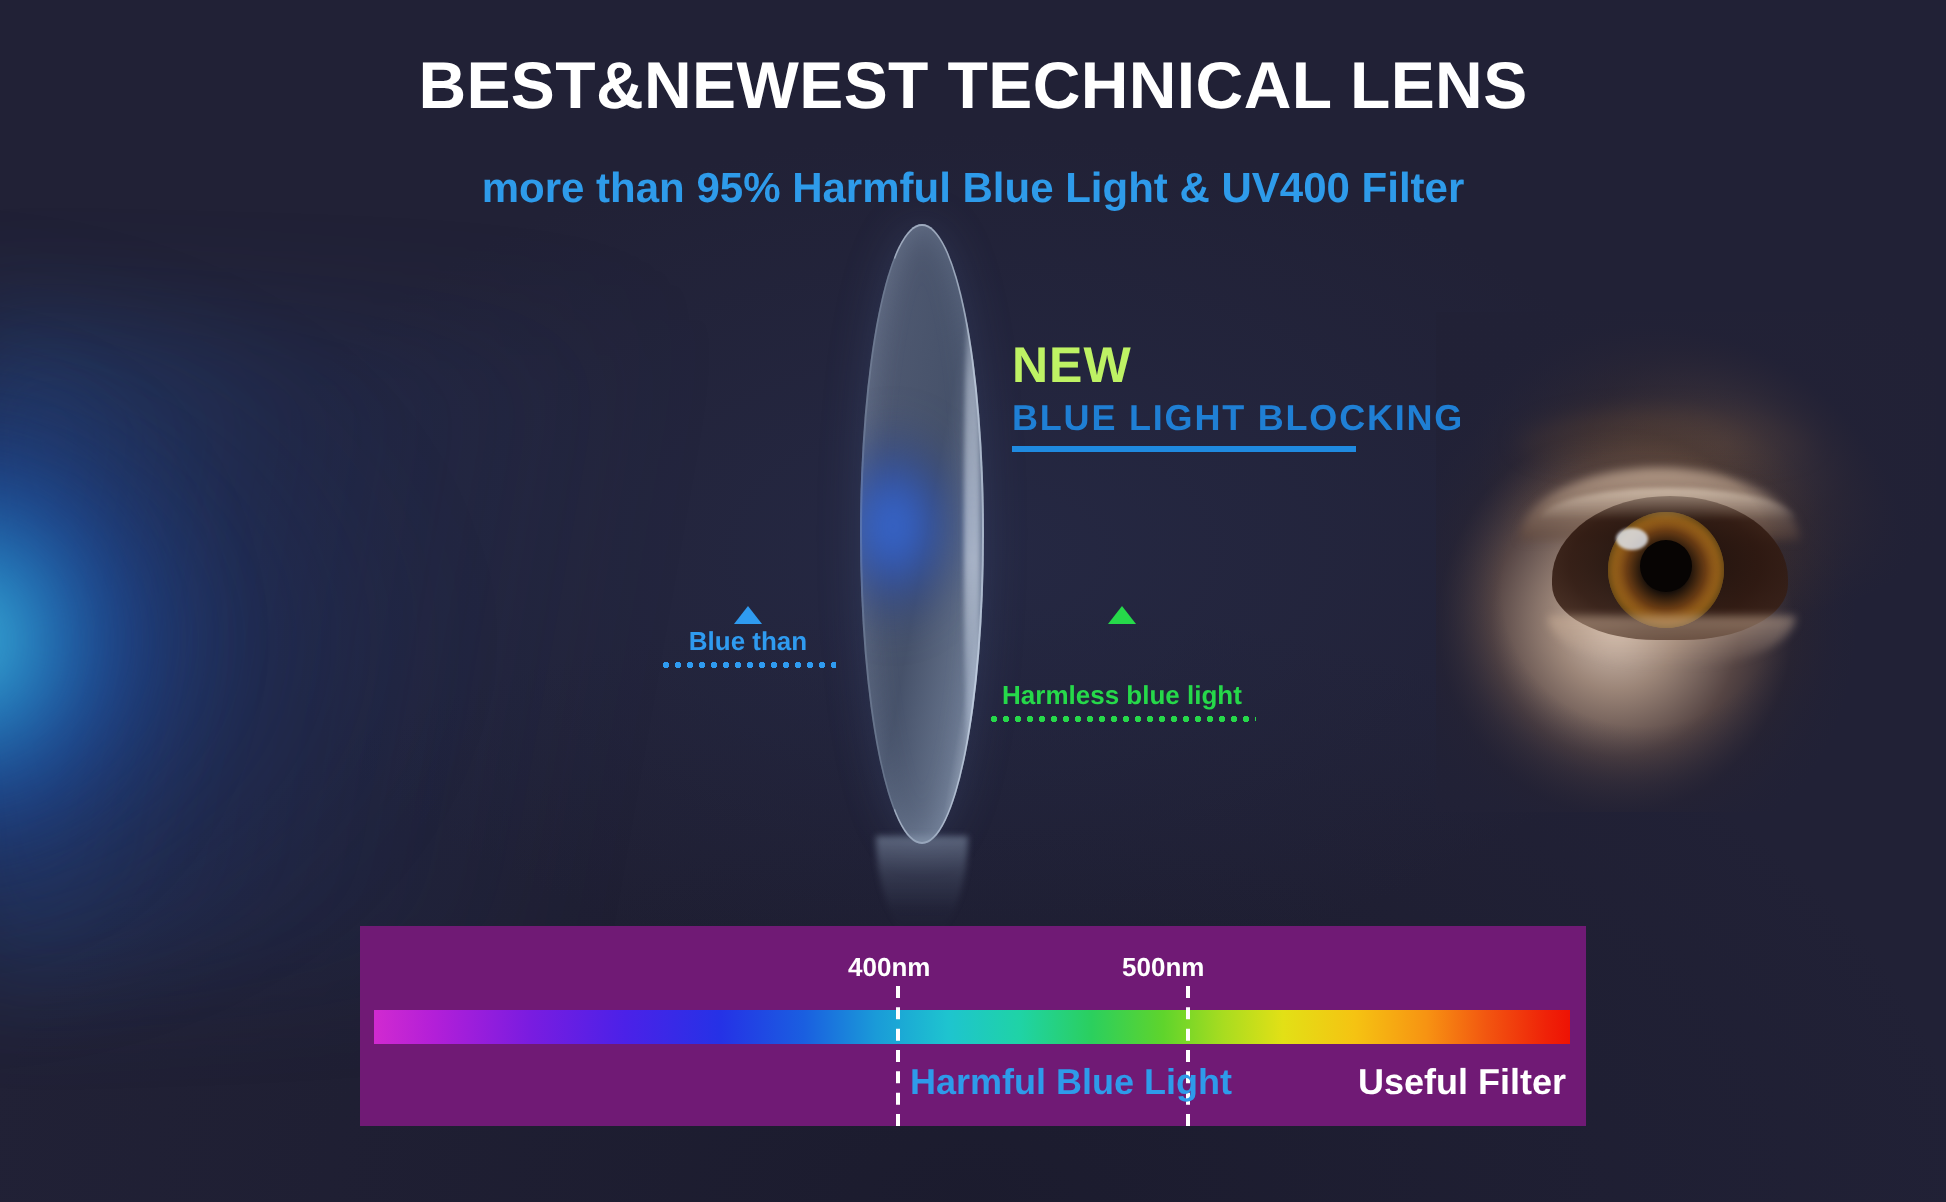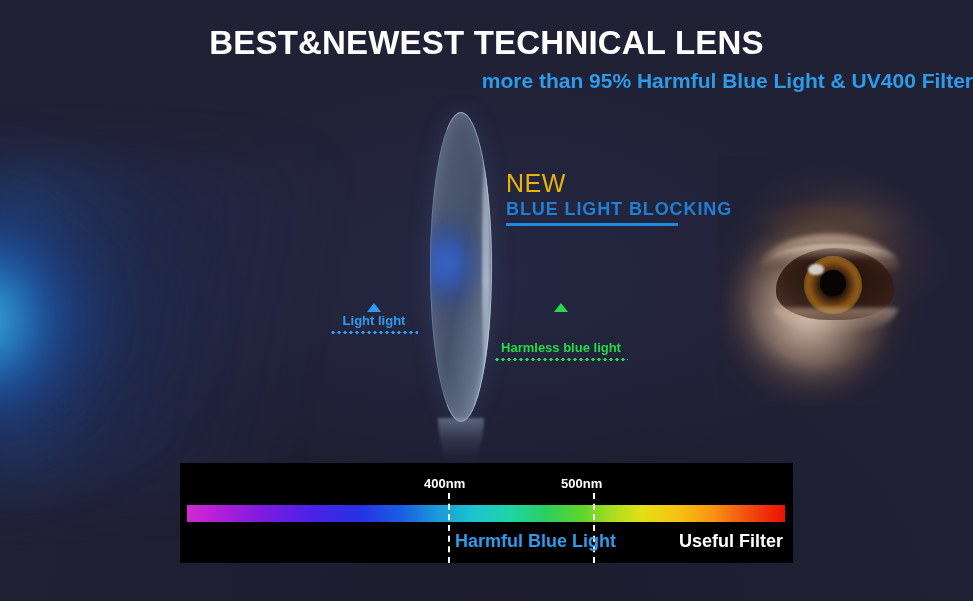--- a/index.html
+++ b/index.html
@@ -82,26 +82,25 @@
     z-index: 8;
   }
   .title {
     font-size: 33px;
     font-weight: bold;
     color: #ffffff;
     letter-spacing: 0.2px;
     line-height: 1.18;
   }
   .subtitle {
-    margin-top: 5px;
+    margin-top: 19px;
     font-size: 21px;
     font-weight: bold;
     color: #2e9bea;
     line-height: 1.2;
-    text-align: right;
   }
 
   
   .lens-wrap {
     position: absolute;
     left: 430px;
     top: 112px;
     width: 62px;
     height: 310px;
     z-index: 6;
@@ -176,22 +175,22 @@
 
   
   .new-badge {
     position: absolute;
     left: 506px;
     top: 170px;
     z-index: 8;
   }
   .new-word {
     font-size: 25px;
-    font-weight: normal;
-    color: #eab308;
+    font-weight: bold;
+    color: #bef264;
     letter-spacing: 0.5px;
     line-height: 1.05;
   }
   .new-sub {
     margin-top: 3px;
     font-size: 18px;
     font-weight: bold;
     color: #1f7fd4;
     letter-spacing: 0.9px;
     white-space: nowrap;
@@ -357,21 +356,21 @@
     filter: blur(5px);
   }
 
   
   .spectrum-panel {
     position: absolute;
     left: 180px;
     top: 463px;
     width: 613px;
     height: 100px;
-    background: #000000;
+    background: #701a75;
     z-index: 7;
   }
   .spectrum-bar {
     position: absolute;
     left: 7px;
     top: 42px;
     width: 598px;
     height: 17px;
     background: linear-gradient(to right,
       #d12ad0 0%,
@@ -451,21 +450,21 @@
   </div>
 
   <div class="new-badge">
     <div class="new-word">NEW</div>
     <div class="new-sub">BLUE LIGHT BLOCKING</div>
     <div class="new-rule"></div>
   </div>
 
   <div class="marker" id="marker-blue">
     <div class="marker-tri"></div>
-    <div class="marker-label">Light light</div>
+    <div class="marker-label">Blue than</div>
     <div class="marker-dots"></div>
   </div>
 
   <div class="marker" id="marker-harmless">
     <div class="marker-tri"></div>
     <div class="marker-label">Harmless blue light</div>
     <div class="marker-dots"></div>
   </div>
 
   <div class="eye-wrap">

